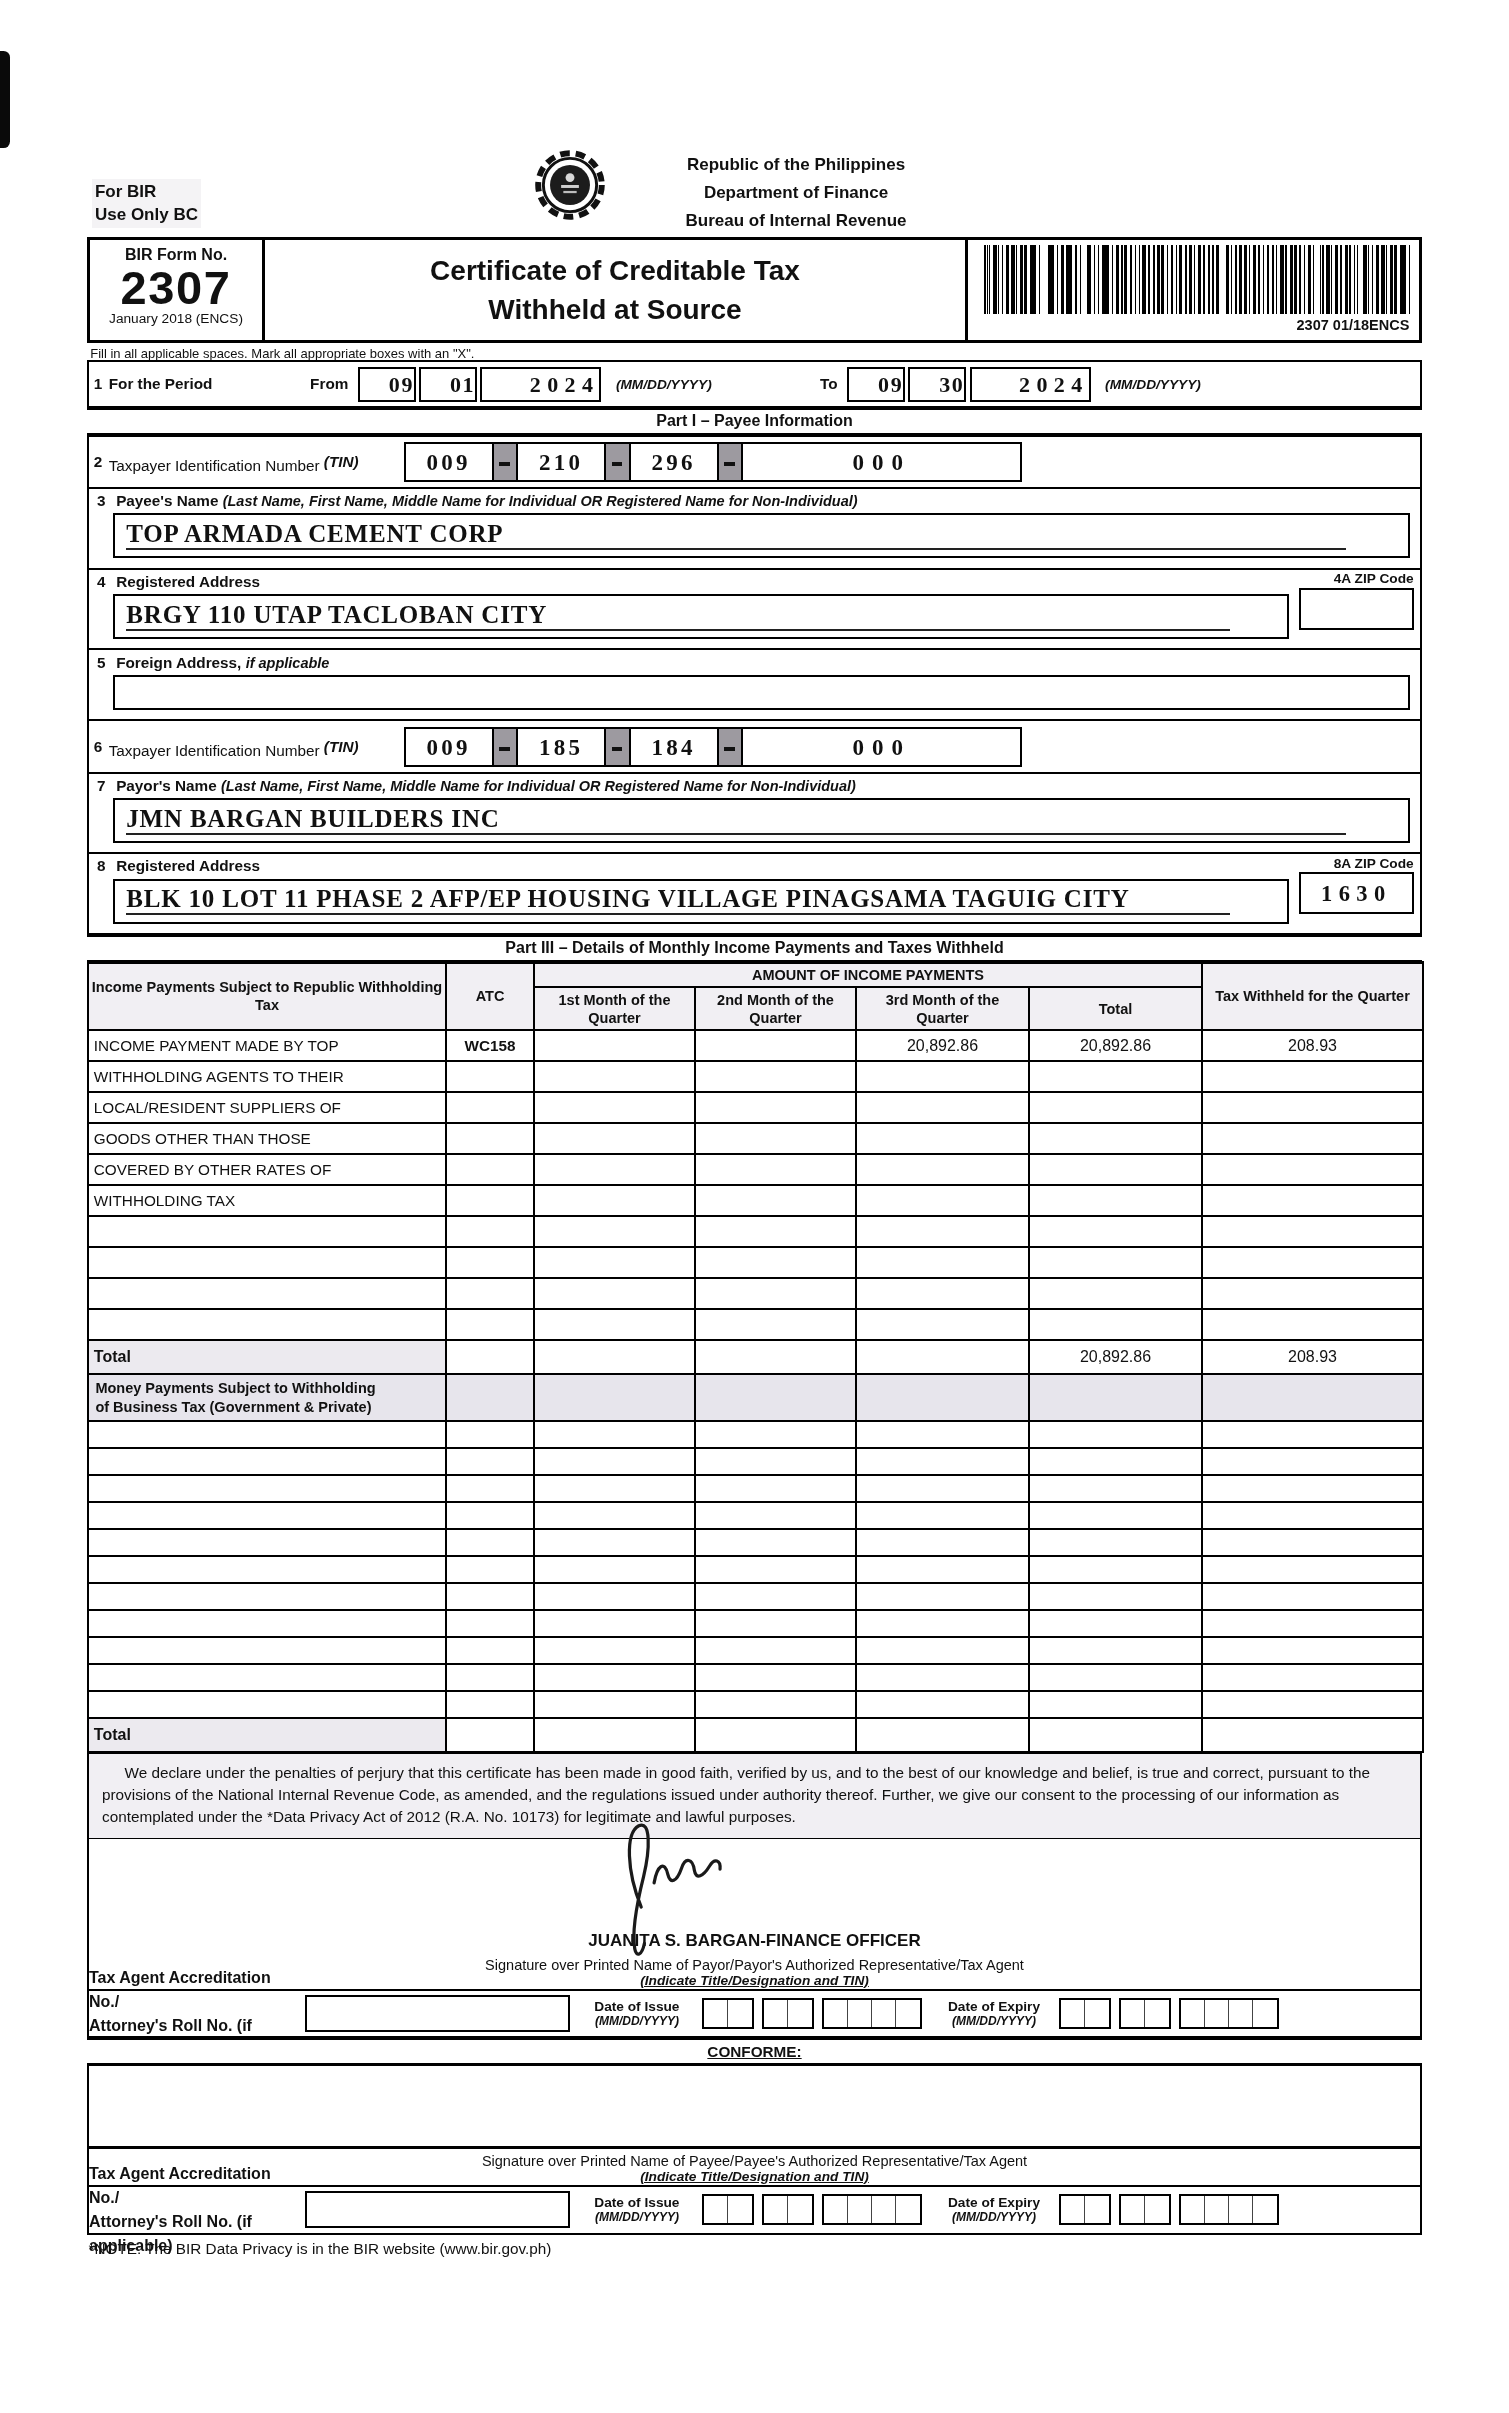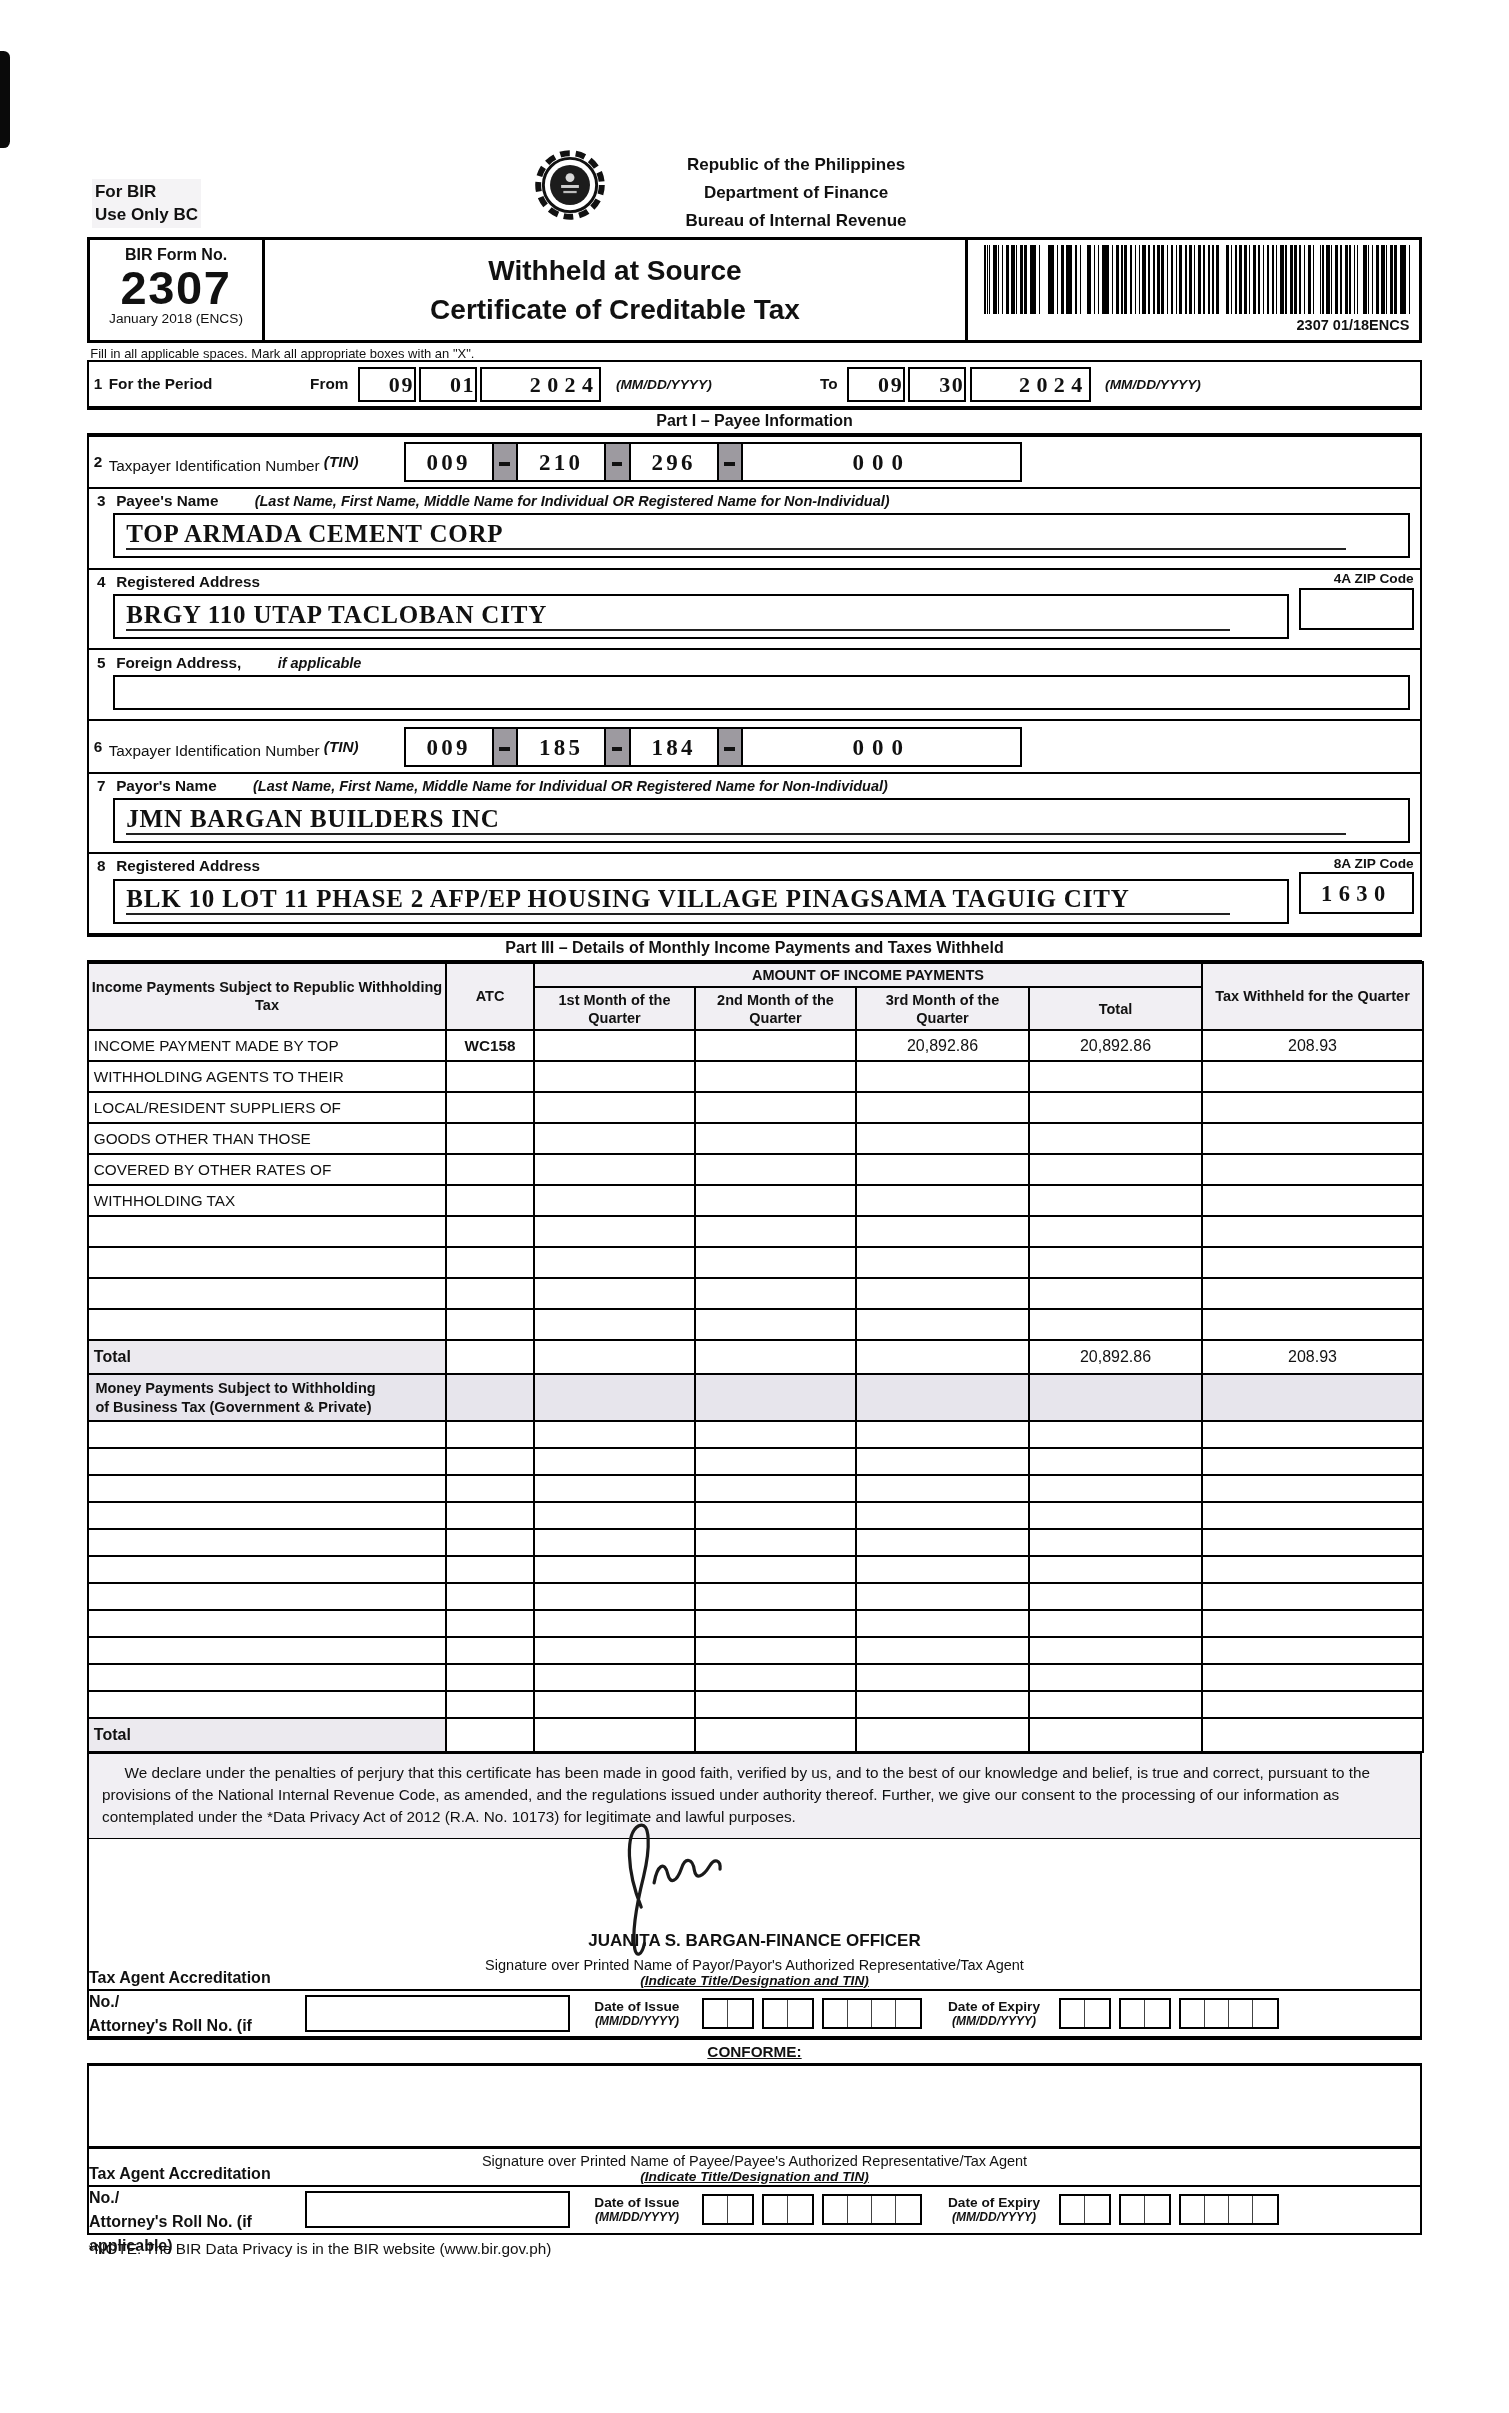--- a/index.html
+++ b/index.html
@@ -52,21 +52,21 @@
   .tin-hint { font-style:italic; font-weight:bold; }
   .tin-boxes { display:flex; align-items:center; margin-left:45px; }
   .tin-box { border:2.4px solid #000; height:40px; width:90px; text-align:center; font-family:"Liberation Serif", serif;
              font-weight:bold; font-size:23px; line-height:37px; letter-spacing:3.2px; background:#fff; }
   .tin-box.wide { width:281px; letter-spacing:8px; }
   .tin-sep { width:22.5px; height:40px; background:#9d9aa0; position:relative; border-top:2.4px solid #000; border-bottom:2.4px solid #000; }
   .tin-sep::after { content:""; position:absolute; left:5.6px; top:18.5px; width:10.5px; height:4px; background:#111; }
 
   .label-line { font-size:15.3px; padding:3.2px 3.2px 0 3.2px; }
   .lbl { font-weight:bold; }
-  .hint-i { font-style:italic; font-weight:bold; font-size:14.5px;margin-left:32px; }
+  .hint-i { font-style:italic; font-weight:bold; font-size:14.5px; }
   .value-box { border:2.4px solid #000; margin:3.2px 9.7px 9.7px 24px; height:45px; padding:4.8px 11.3px 0; position:relative; background:#fff; }
   .value-box .underl { display:inline-block; min-width:96%; border-bottom:2.4px solid #222; }
   .value { font-family:"Liberation Serif", serif; font-weight:bold; font-size:25px; letter-spacing:0.8px; white-space:nowrap; }
   .addr-row { display:flex; }
   .addr-main { flex:1; }
   .zip-area { width:121px; padding:1.6px 6.4px 0 0; }
   .zip-label { font-weight:bold; font-size:13.7px; text-align:right; padding-bottom:1.6px; }
   .zip-box { border:2.4px solid #000; height:42px; text-align:center; font-family:"Liberation Serif", serif;
              font-weight:bold; font-size:22.5px; line-height:39px; letter-spacing:6.4px; background:#fff; }
   .foreign-row .value-box { height:35px; }
@@ -139,22 +139,22 @@
       </div>
     </div>
 
     <div class="form-header">
       <div class="fh-left">
         <div class="fh-label">BIR Form No.</div>
         <div class="fh-no">2307</div>
         <div class="fh-ver">January 2018 (ENCS)</div>
       </div>
       <div class="fh-center">
+        <div>Certificate of Creditable Tax</div>
         <div>Withheld at Source</div>
-        <div>Certificate of Creditable Tax</div>
       </div>
       <div class="fh-right">
         <div class="barcode"></div>
         <div class="barcode-caption">2307 01/18ENCS</div>
       </div>
     </div>
 
     <div class="fill-note">Fill in all applicable spaces. Mark all appropriate boxes with an "X".</div>
 
     <div class="row period-row">

